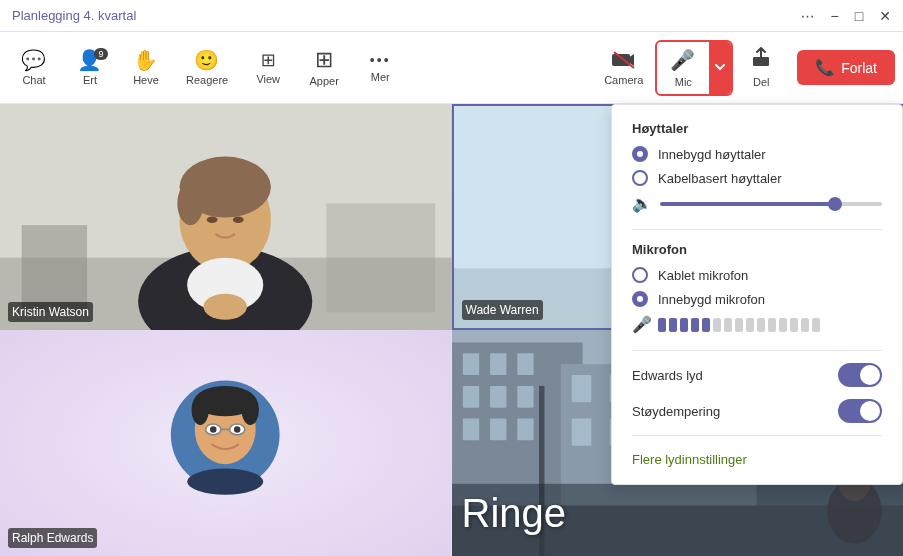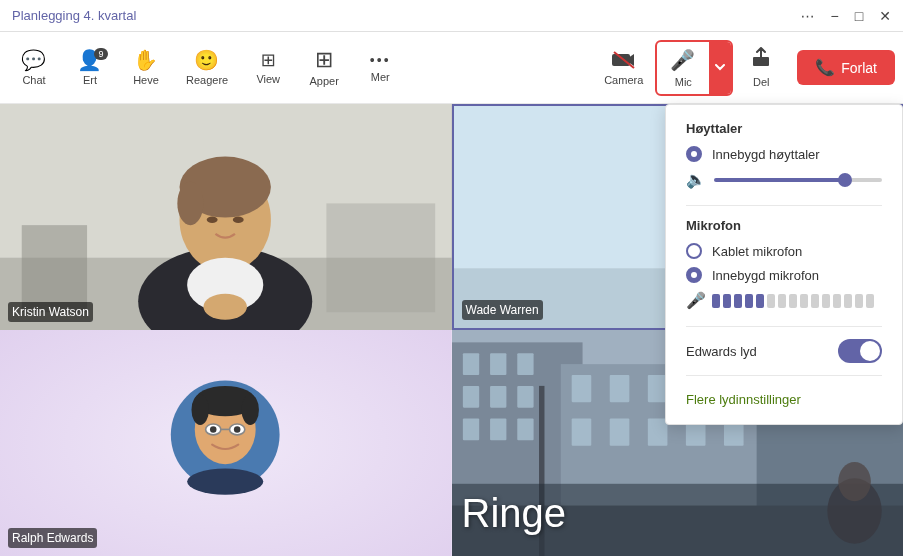--- a/index.html
+++ b/index.html
@@ -211,21 +211,21 @@
       font-size: 12px;
       padding: 3px 4px;
       border-radius: 3px;
     }
 
     
     .dropdown-panel {
       position: absolute;
       top: 0;
       right: 0;
-      width: 238px;
+      width: 292px;
       background: #fff;
       border: 1px solid #e0e0e0;
       border-radius: 4px;
       box-shadow: 0 4px 16px rgba(0,0,0,0.15);
       z-index: 100;
       padding: 16px 20px;
     }
 
     .panel-section-title {
       font-size: 13px;
@@ -574,20 +574,24 @@
   </div>
 
   <div class="dropdown-panel">
     
     <div class="panel-section-title">Høyttaler</div>
 
     <div class="radio-option">
       <div class="radio-circle selected"></div>
       <span class="radio-label">Innebygd høyttaler</span>
     </div>
+    <div class="radio-option">
+      <div class="radio-circle empty"></div>
+      <span class="radio-label">Kabelbasert høyttaler</span>
+    </div>
 
     <div class="volume-row">
       <span class="volume-icon">🔈</span>
       <div class="volume-slider">
         <div class="volume-thumb"></div>
       </div>
     </div>
 
     <div class="divider"></div>
 
@@ -624,18 +628,22 @@
       </div>
     </div>
 
     <div class="divider"></div>
 
     
     <div class="toggle-row">
       <span class="toggle-label">Edwards lyd</span>
       <div class="toggle-switch"></div>
     </div>
+    <div class="toggle-row">
+      <span class="toggle-label">Støydempering</span>
+      <div class="toggle-switch"></div>
+    </div>
 
     <div class="divider"></div>
 
     <span class="more-settings-link">Flere lydinnstillinger</span>
   </div>
 </div>
 
 </body></html>

